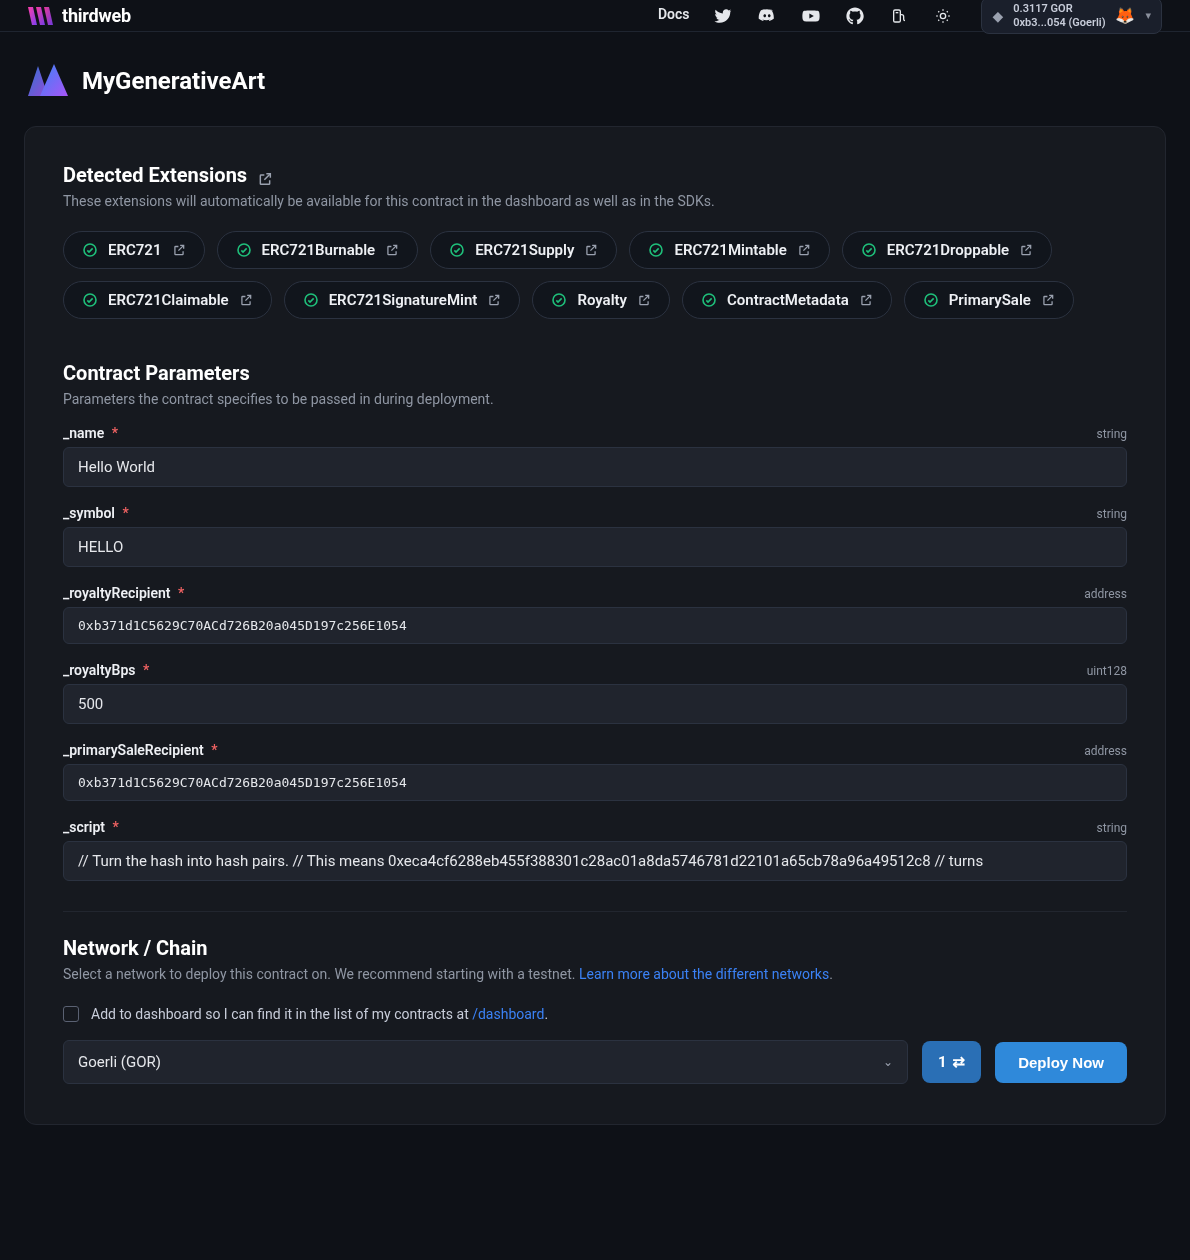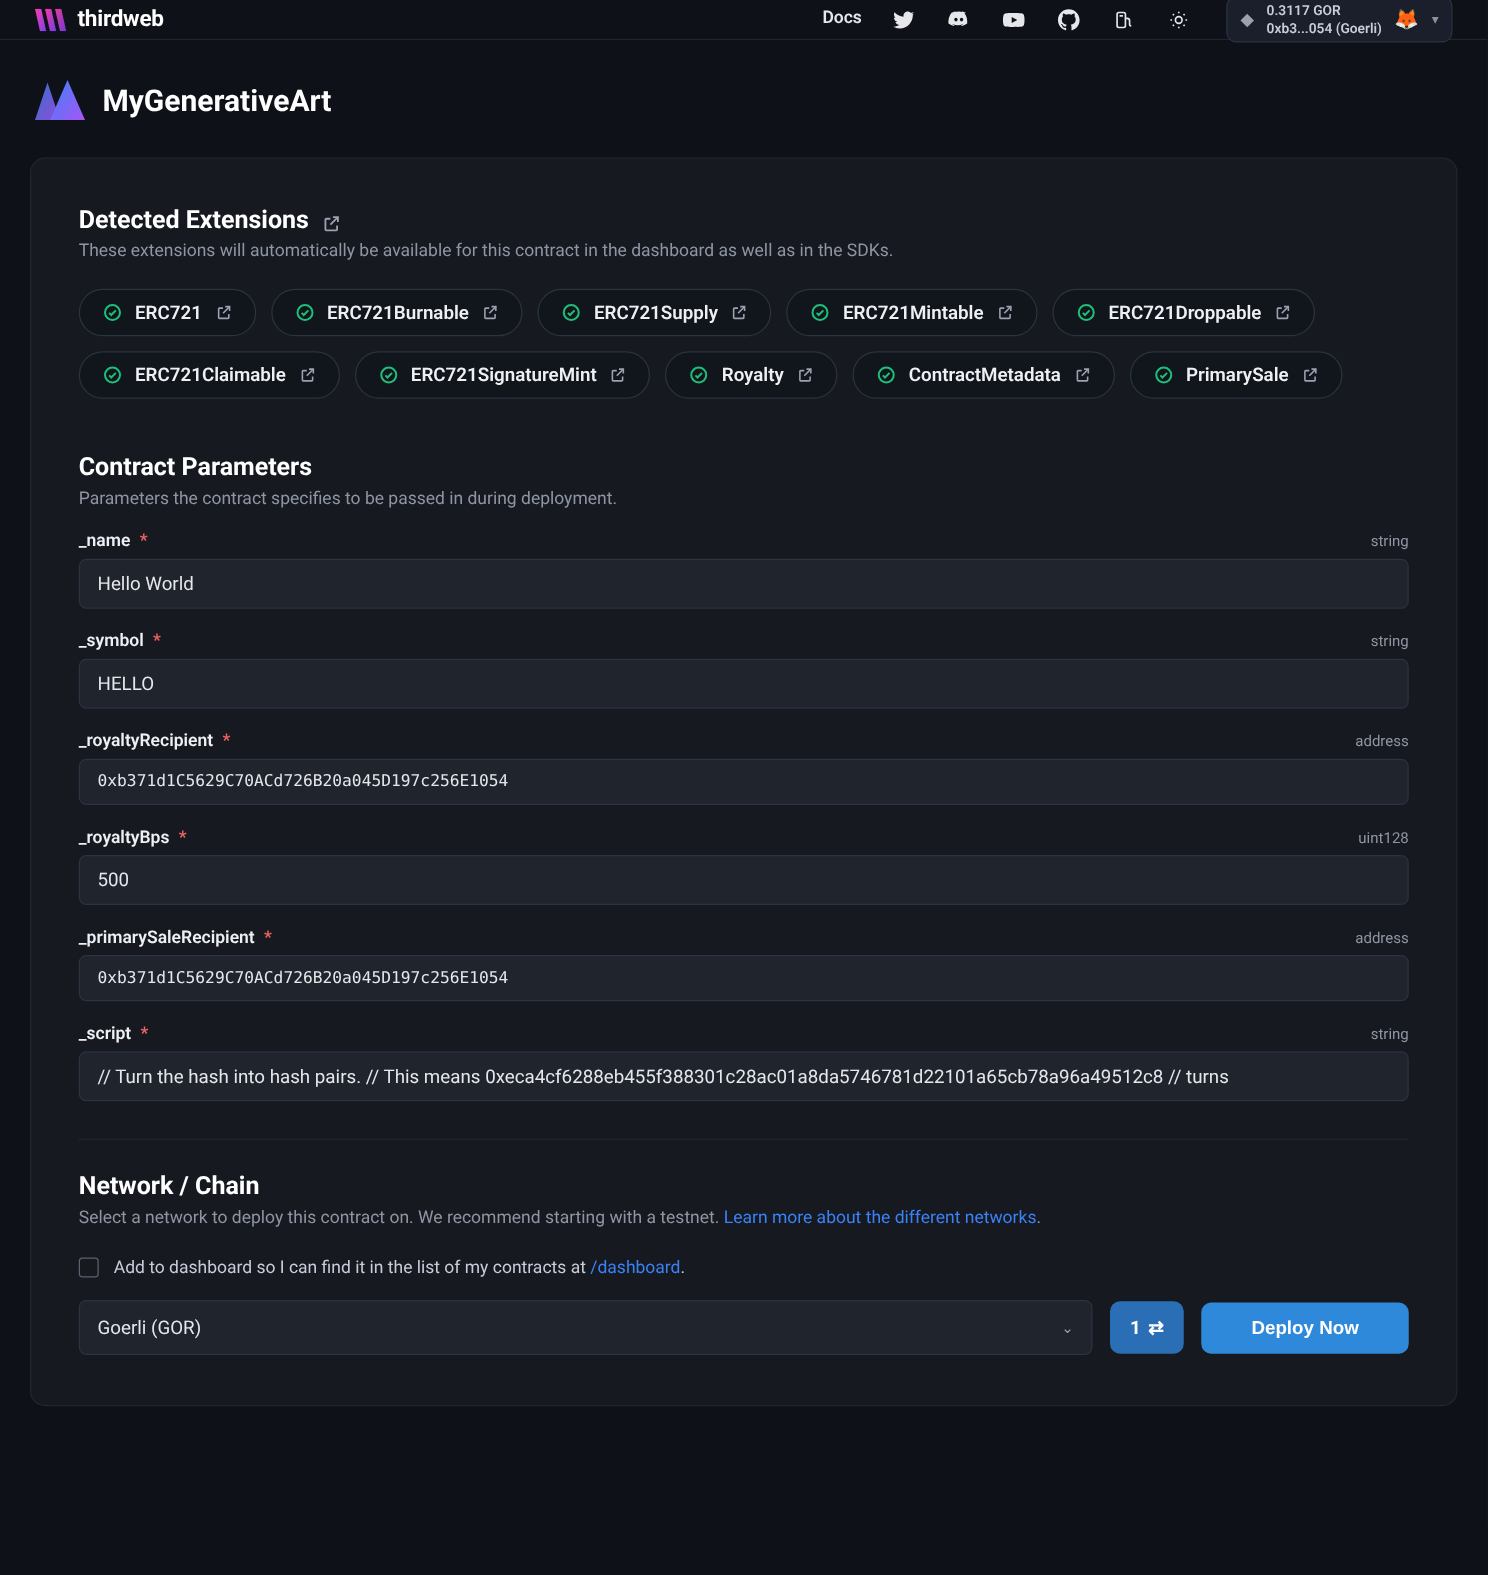--- a/index.html
+++ b/index.html
@@ -97,21 +97,21 @@
     padding: 12px 14px; color: #e5e7eb; font-size: 15px; display:flex; align-items:center; justify-content:space-between;
     cursor: pointer;
     gap: 35px;
   }
   .select-chevron { color: #9aa1af; font-size: 12px; }
   .tx-badge {
     background: #2a6fb5; color: #fff; border-radius: 8px; padding: 12px 16px; font-weight: 700;
     display:flex; align-items:center; gap:6px; cursor:pointer; font-size:15px;
   }
   .deploy-btn {
-    background: #2f89da; color: #fff; border-radius: 8px; padding: 12px 40px; font-weight: 700;
+    background: #2f89da; color: #fff; border-radius: 8px; padding: 12px 23px; font-weight: 700;
     cursor:pointer; font-size:15px; border:none;
   }
 </style>
 </head>
 <body>
 
 <div class="header">
   <div class="logo">
     <span class="logo-mark">
       <svg width="26" height="18" viewBox="0 0 26 18">

